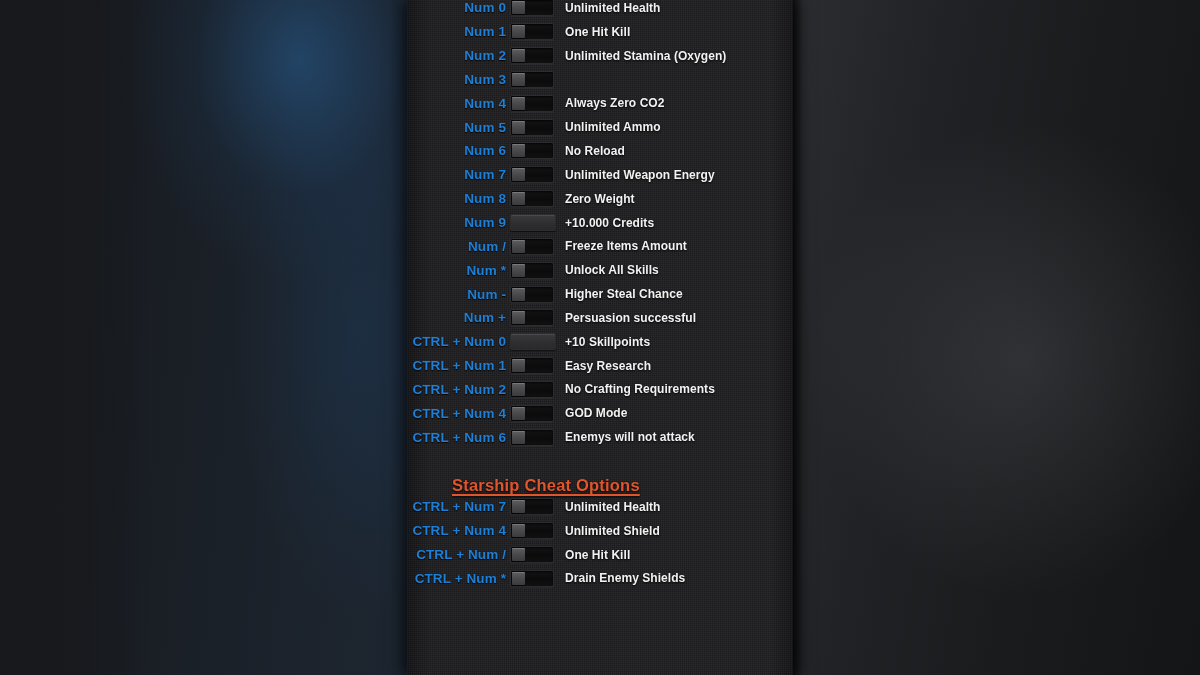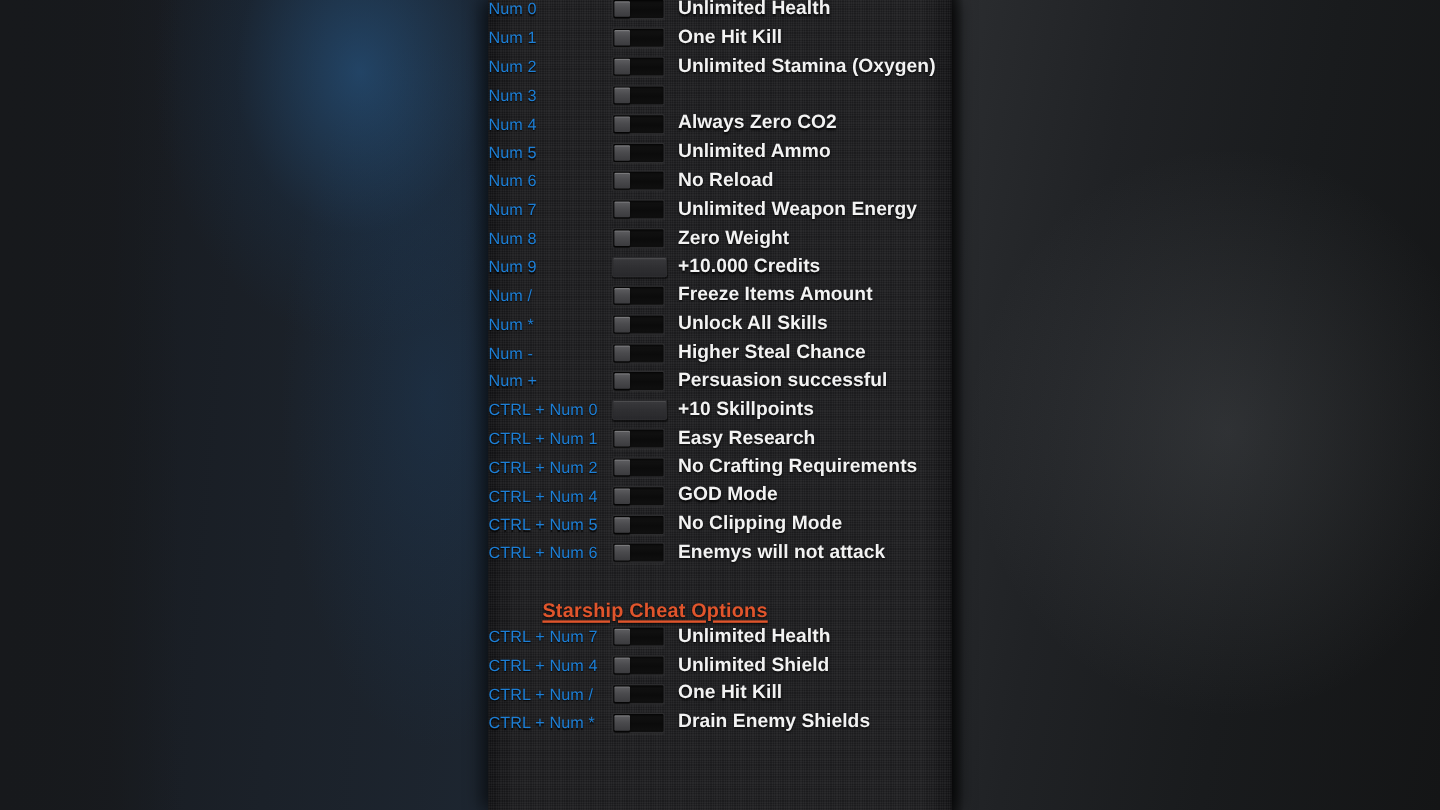--- a/index.html
+++ b/index.html
@@ -70,25 +70,26 @@
 
   
   .cheat-row {
     display: flex;
     align-items: center;
     height: 23.85px;
   }
   .hotkey {
     width: 103px;
     flex: 0 0 103px;
+    text-align: right;
     padding-right: 4px;
     box-sizing: border-box;
     color: #1d7fd6;
     font-size: 13.5px;
-    font-weight: normal;
+    font-weight: bold;
     letter-spacing: 0.1px;
     white-space: nowrap;
     text-shadow: 0 1px 1px rgba(0,0,0,0.85);
   }
   .control-cell {
     flex: 0 0 50px;
     width: 50px;
     display: flex;
     align-items: center;
     justify-content: flex-start;
@@ -124,21 +125,21 @@
     background: linear-gradient(180deg, #3c3c3f 0%, #313134 50%, #2a2a2d 100%);
     border: 1px solid #2e2e31;
     box-shadow: inset 0 1px 0 rgba(255,255,255,0.10), 0 1px 1px rgba(0,0,0,0.6);
     box-sizing: border-box;
     opacity: 0.92;
   }
 
   .cheat-label {
     flex: 1 1 auto;
     color: #f2f2f2;
-    font-size: 16px;
+    font-size: 12px;
     font-weight: bold;
     letter-spacing: 0.05px;
     white-space: nowrap;
     padding-left: 5px;
     text-shadow: 0 1px 2px rgba(0,0,0,0.9);
   }
 
   
   .section-heading-row {
     height: 46px;
@@ -320,29 +321,20 @@
       <div class="cheat-row">
         <div class="hotkey">CTRL + Num 4</div>
         <div class="control-cell">
           <div class="toggle">
             <div class="knob"></div>
           </div>
         </div>
         <div class="cheat-label">GOD Mode</div>
       </div>
       <div class="cheat-row">
-        <div class="hotkey">CTRL + Num 5</div>
-        <div class="control-cell">
-          <div class="toggle">
-            <div class="knob"></div>
-          </div>
-        </div>
-        <div class="cheat-label">No Clipping Mode</div>
-      </div>
-      <div class="cheat-row">
         <div class="hotkey">CTRL + Num 6</div>
         <div class="control-cell">
           <div class="toggle">
             <div class="knob"></div>
           </div>
         </div>
         <div class="cheat-label">Enemys will not attack</div>
       </div>
       <div class="section-heading-row">
         <div class="section-heading">Starship Cheat Options</div>

